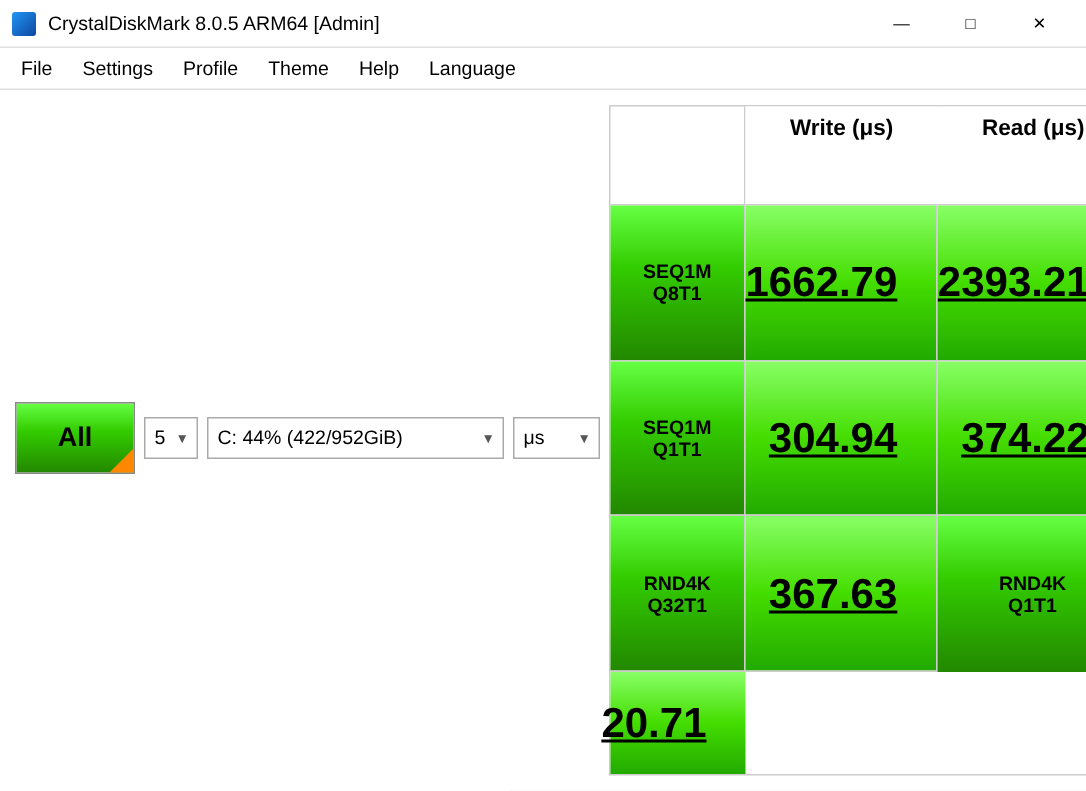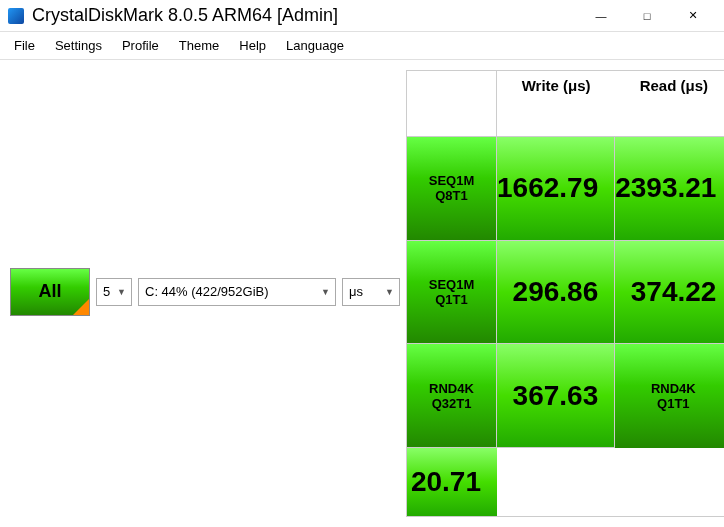--- a/index.html
+++ b/index.html
@@ -24,21 +24,21 @@
     .title-bar-icon {
       width: 16px;
       height: 16px;
       margin-right: 8px;
       background: linear-gradient(135deg, #2196F3 0%, #0d47a1 100%);
       border-radius: 2px;
       flex-shrink: 0;
     }
     .title-bar-text {
       flex: 1;
-      font-size: 18px;
+      font-size: 13px;
       color: #000;
     }
     .title-bar-controls {
       display: flex;
       gap: 0;
     }
     .title-btn {
       width: 46px;
       height: 32px;
       display: flex;
@@ -170,24 +170,25 @@
       min-height: 68px;
     }
 
     .data-cell {
       background: linear-gradient(180deg, #88ff66 0%, #44dd00 50%, #22aa00 100%);
       border-right: 1px solid #ccc;
       border-bottom: 1px solid #ccc;
       display: flex;
       align-items: center;
       justify-content: flex-end;
-      padding-right: 16px;
+      padding-right: 26px;
       font-size: 28px;
       font-weight: bold;
       color: #000;
+      text-decoration: underline;
     }
     .data-cell:last-child {
       border-right: none;
     }
     .row-label:last-of-type,
     .data-cell.last-row {
       border-bottom: none;
     }
 
     
@@ -260,21 +261,21 @@
       <span>SEQ1M</span>
       <span>Q8T1</span>
     </div>
     <div class="data-cell">1662.79</div>
     <div class="data-cell" style="border-right:none;">2393.21</div>
 
     <div class="row-label">
       <span>SEQ1M</span>
       <span>Q1T1</span>
     </div>
-    <div class="data-cell">296.86</div>
+    <div class="data-cell">304.94</div>
     <div class="data-cell" style="border-right:none;">374.22</div>
 
     <div class="row-label">
       <span>RND4K</span>
       <span>Q32T1</span>
     </div>
     <div class="data-cell">367.63</div>
 
     <div class="row-label" style="border-bottom:none;">
       <span>RND4K</span>

